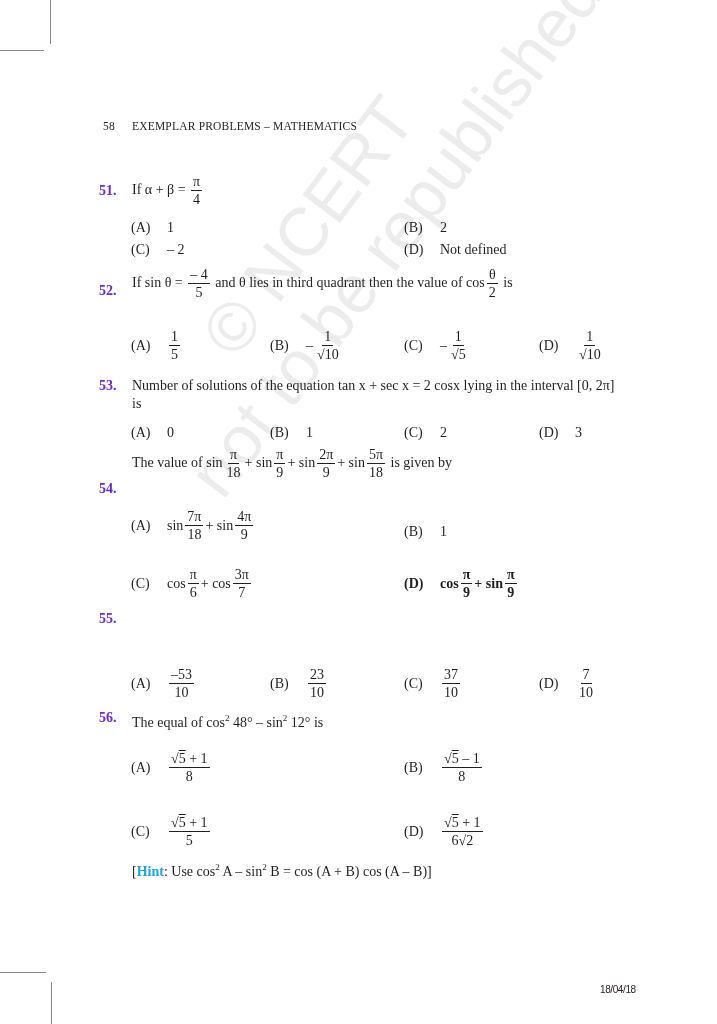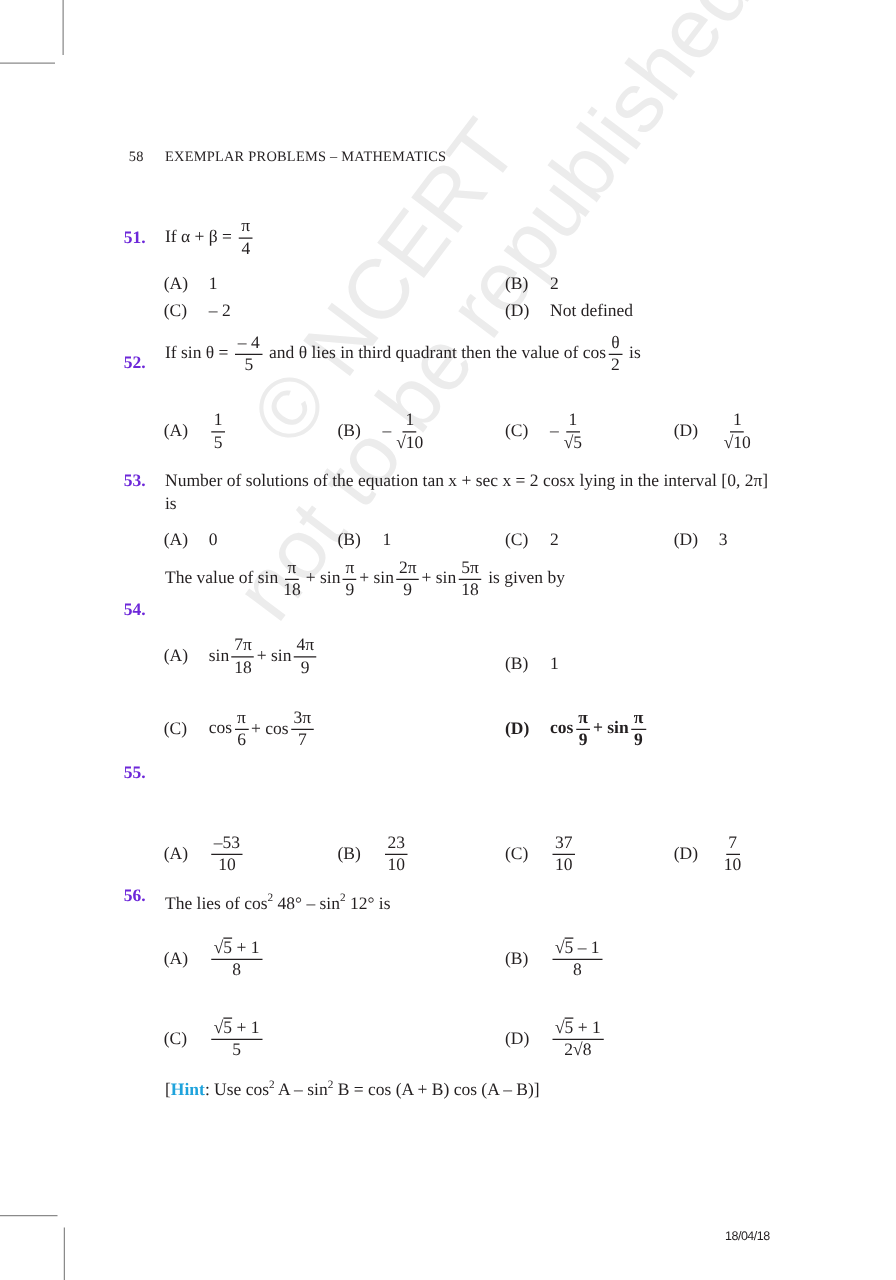--- a/index.html
+++ b/index.html
@@ -8,21 +8,21 @@
     font-family: "Liberation Serif", "DejaVu Serif", serif;
     color: #231f20;
   }
   .crop { position: absolute; background: #8a8a8a; }
   .header {
     position: absolute; left: 103px; top: 120px;
     font-size: 11.5px; letter-spacing: 0.2px; color: #231f20;
   }
   .header .pg { margin-right: 14px; }
   .footer-date {
-    position: absolute; left: 580px; top: 984px;
+    position: absolute; left: 600px; top: 984px;
     font-family: "Liberation Sans", sans-serif; font-size: 10px; color: #231f20;
     letter-spacing: -0.4px;
   }
   .q { position: absolute; left: 99px; font-size: 14px; line-height: 18px; }
   .qnum { color: #6d28d9; font-weight: bold; display: inline-block; width: 33px; }
   .qtext { position: absolute; left: 132px; width: 492px; font-size: 14px; line-height: 18px; }
   .opt { position: absolute; font-size: 14px; line-height: 18px; white-space: nowrap; }
   .opt .lbl { display: inline-block; width: 36px; }
   .frac {
     display: inline-flex; flex-direction: column; align-items: center;
@@ -183,37 +183,37 @@
       </span></div>
   <div class="opt" style="left:539px;top:666px;"><span class="lbl" style="vertical-align:middle;">(D)</span><span class="frac">
         <span class="num">7</span>
         <span class="den">10</span>
       </span></div>
 
   <div class="q" style="top:709px;">
     <span class="qnum">56.</span>
   </div>
   <div class="qtext" style="top:709px;">
-    <span>The lies of cos</span><sup>2</sup><span> 48° – sin</span><sup>2</sup><span> 12° is</span>
+    <span>The equal of cos</span><sup>2</sup><span> 48° – sin</span><sup>2</sup><span> 12° is</span>
   </div>
   <div class="opt" style="left:131px;top:750px;"><span class="lbl" style="vertical-align:middle;">(A)</span><span class="frac">
         <span class="num">√<span class="sq">5</span><span> + 1</span></span>
         <span class="den">8</span>
       </span></div>
   <div class="opt" style="left:404px;top:750px;"><span class="lbl" style="vertical-align:middle;">(B)</span><span class="frac">
         <span class="num">√<span class="sq">5</span><span> – 1</span></span>
         <span class="den">8</span>
       </span></div>
   <div class="opt" style="left:131px;top:814px;"><span class="lbl" style="vertical-align:middle;">(C)</span><span class="frac">
         <span class="num">√<span class="sq">5</span><span> + 1</span></span>
         <span class="den">5</span>
       </span></div>
   <div class="opt" style="left:404px;top:814px;"><span class="lbl" style="vertical-align:middle;">(D)</span><span class="frac">
         <span class="num">√<span class="sq">5</span><span> + 1</span></span>
-        <span class="den">2√8</span>
+        <span class="den">6√2</span>
       </span></div>
 
   <div class="opt" style="left:132px;top:858px;">
     <span>[</span><span class="hint-word">Hint</span><span>:</span><span> Use cos</span><sup>2</sup><span> A – sin</span><sup>2</sup><span> B = cos (A + B) cos (A – B)]</span>
   </div>
 
   <div class="footer-date">18/04/18</div>
 </div>
 
 </body></html>

